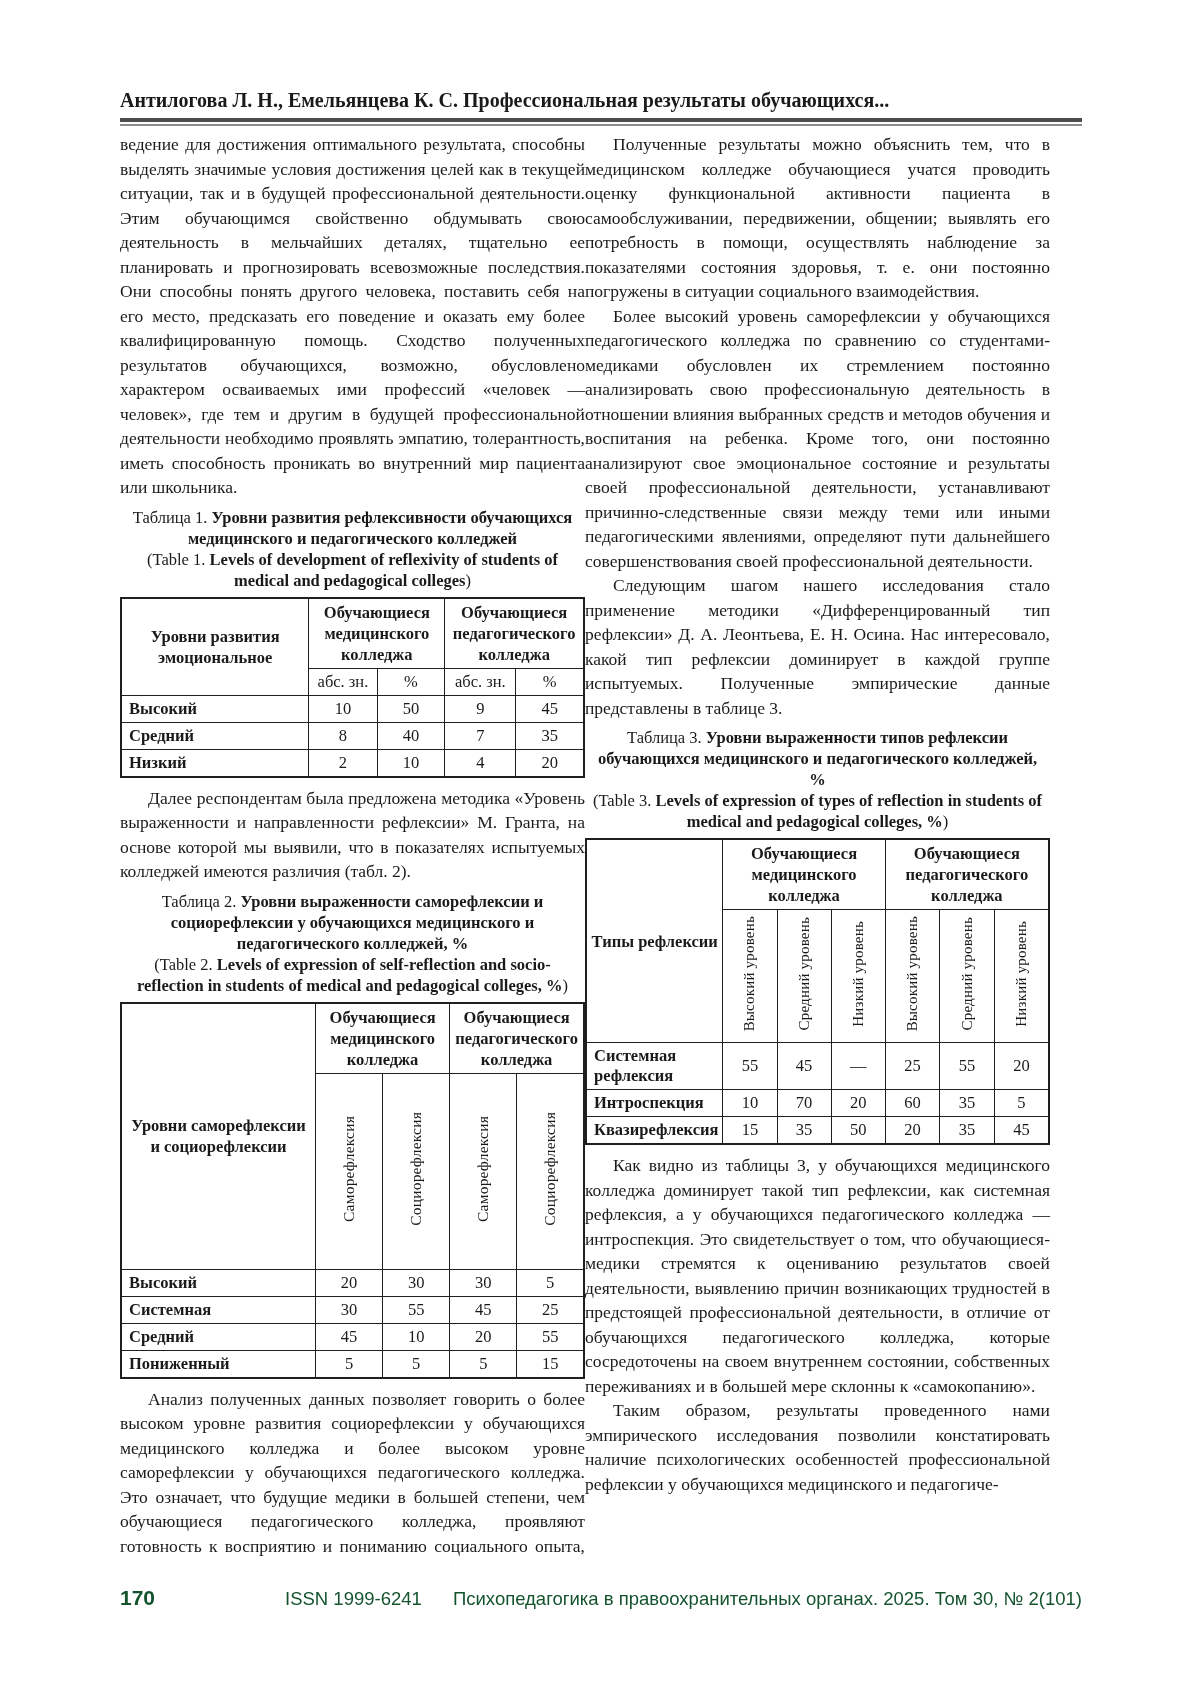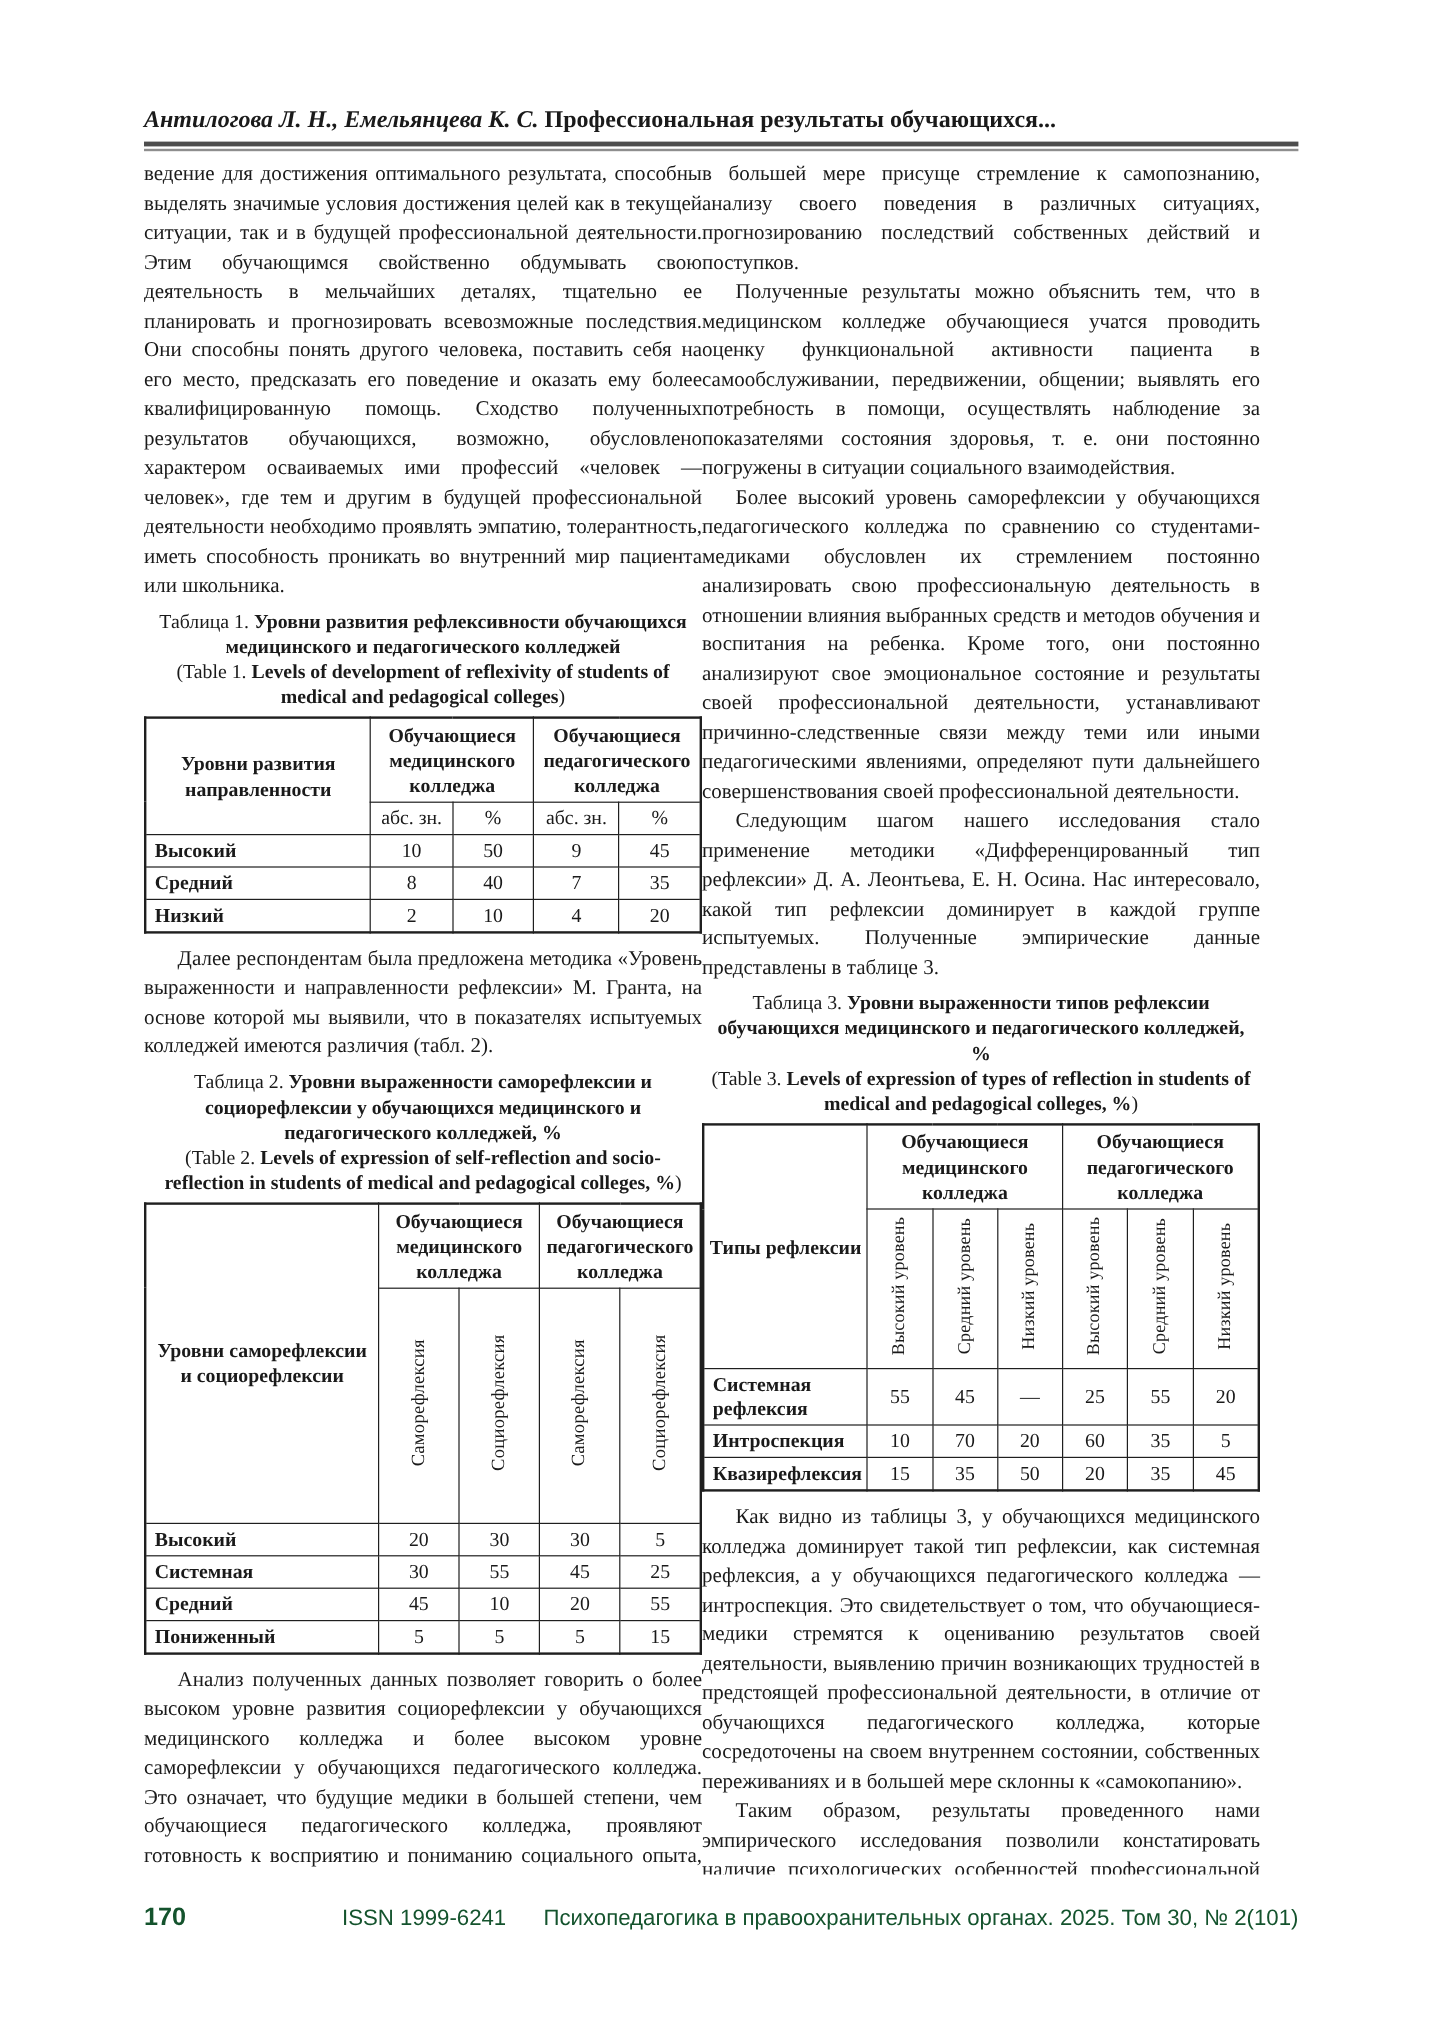--- a/index.html
+++ b/index.html
@@ -10,21 +10,21 @@
     font-family:"Liberation Serif","DejaVu Serif",serif;
     color:#1a1a1a;
     overflow:hidden;
   }
 
   
   .running-head{
     position:absolute;top:88px;left:120px;width:962px;
     font-size:20px;line-height:24px;white-space:nowrap;
   }
-  .rh-authors{font-weight:bold;font-style:italic;margin-top:18px;}
+  .rh-authors{font-weight:bold;margin-top:18px;}
   .rh-title{font-weight:bold;}
   .head-rule-thick{position:absolute;top:118px;left:120px;width:962px;height:4px;background:#4d4d4d;}
   .head-rule-thin{position:absolute;top:124px;left:120px;width:962px;height:2px;background:#8e8e8e;}
 
   
   .columns{
     position:absolute;top:132px;left:120px;width:962px;height:1430px;
     display:flex;overflow:hidden;
   }
   .col{width:465px;}
@@ -110,21 +110,21 @@
       <table class="t1">
         <colgroup>
             <col style="width:41%">
             <col style="width:14.75%">
             <col style="width:14.75%">
             <col style="width:14.75%">
             <col style="width:14.75%">
           </colgroup>
         <tbody>
             <tr>
-          <th class="stub" rowspan="2">Уровни развития направленности</th>
+          <th class="stub" rowspan="2">Уровни развития эмоциональное</th>
           <th class="group" colspan="2">Обучающиеся медицинского колледжа</th>
           <th class="group" colspan="2">Обучающиеся педагогического колледжа</th>
         </tr>
         <tr>
           <th class="sub">абс. зн.</th>
           <th class="sub">%</th>
           <th class="sub">абс. зн.</th>
           <th class="sub">%</th>
         </tr>
         <tr>
@@ -206,21 +206,20 @@
           <td class="num">5</td>
           <td class="num">15</td>
         </tr>
       </tbody>
         </table>
 
       <p>Анализ полученных данных позволяет говорить о более высоком уровне развития социорефлексии у обучающихся медицинского колледжа и более высоком уровне саморефлексии у обучающихся педагогического колледжа. Это означает, что будущие медики в большей степени, чем обучающиеся педагогического колледжа, проявляют готовность к восприятию и пониманию социального опыта, демонстрируют более выраженные способности в осознании и осмыслении переживаний, находят объяснение причинам того или иного поведения другого человека в процессе коммуникации. В свою очередь, для обучающихся педагогического колледжа</p>
     </section>
 
     <section class="col">
-      <p class="noindent">в большей мере присуще стремление к самопознанию, анализу своего поведения в различных ситуациях, прогнозированию последствий собственных действий и поступков.</p>
       <p>Полученные результаты можно объяснить тем, что в медицинском колледже обучающиеся учатся проводить оценку функциональной активности пациента в самообслуживании, передвижении, общении; выявлять его потребность в помощи, осуществлять наблюдение за показателями состояния здоровья, т. е. они постоянно погружены в ситуации социального взаимодействия.</p>
       <p>Более высокий уровень саморефлексии у обучающихся педагогического колледжа по сравнению со студентами-медиками обусловлен их стремлением постоянно анализировать свою профессиональную деятельность в отношении влияния выбранных средств и методов обучения и воспитания на ребенка. Кроме того, они постоянно анализируют свое эмоциональное состояние и результаты своей профессиональной деятельности, устанавливают причинно-следственные связи между теми или иными педагогическими явлениями, определяют пути дальнейшего совершенствования своей профессиональной деятельности.</p>
       <p>Следующим шагом нашего исследования стало применение методики «Дифференцированный тип рефлексии» Д. А. Леонтьева, Е. Н. Осина. Нас интересовало, какой тип рефлексии доминирует в каждой группе испытуемых. Полученные эмпирические данные представлены в таблице 3.</p>
 
       <div class="tcaption">
         <span>Таблица 3. </span><span class="b">Уровни выраженности типов рефлексии обучающихся медицинского и педагогического колледжей, %</span><br>
         <span>(Table 3. </span><span class="b">Levels of expression of types of reflection in students of medical and pedagogical colleges, %</span><span>)</span>
       </div>
 
       <table class="t3">

